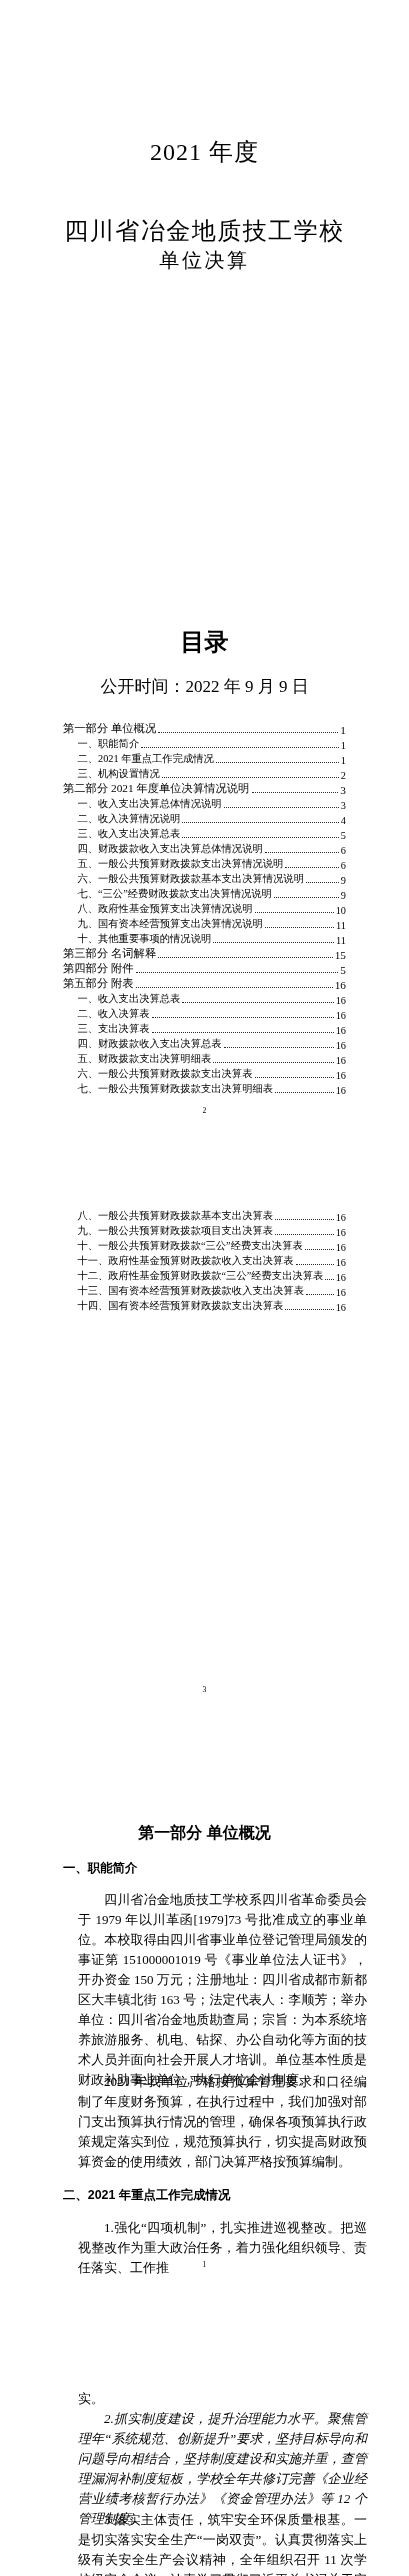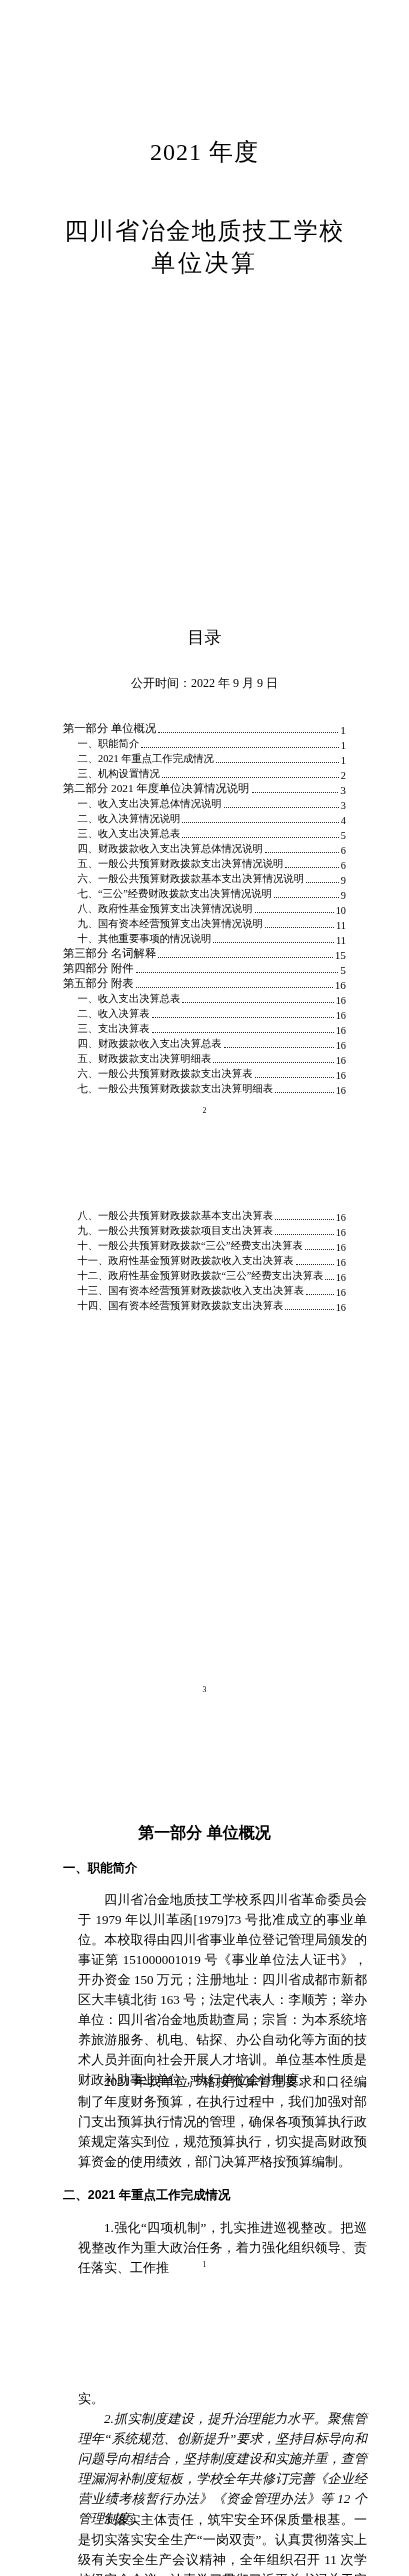--- a/index.html
+++ b/index.html
@@ -3,24 +3,24 @@
 <meta charset="utf-8">
 <style>
   html,body{margin:0;padding:0;background:#fff;}
   #doc{position:relative;width:409px;height:3978px;background:#fff;color:#000;
        font-family:"Liberation Serif","DejaVu Serif",serif;overflow:hidden;}
   .abs{position:absolute;}
   
   .cover-line{left:0;width:409px;text-align:center;font-weight:normal;}
   #cover-year{top:136px;font-size:24px;letter-spacing:1px;}
   #cover-org{top:193px;font-size:24px;letter-spacing:1.5px;margin-top:22px;}
-  #cover-type{top:247px;font-size:24px;letter-spacing:2.6px;}
-  
-  #toc-title{top:626px;left:0;width:409px;text-align:center;font-size:17px;font-weight:normal;}
-  #toc-publish{top:675px;left:0;width:409px;text-align:center;font-size:12px;}
+  #cover-type{top:247px;font-size:20px;letter-spacing:2.6px;}
+  
+  #toc-title{top:626px;left:0;width:409px;text-align:center;font-size:24px;font-weight:bold;}
+  #toc-publish{top:675px;left:0;width:409px;text-align:center;font-size:17px;}
   .toc-list{left:63px;width:283px;}
   #toc-list-1{top:721px;}
   #toc-list-2{top:1208px;}
   .toc-row{display:flex;align-items:flex-end;height:15px;font-size:10.3px;}
   .toc-row.l1{font-size:11.3px;}
   .toc-row.l2{padding-left:14.4px;}
   .toc-label{white-space:nowrap;}
   .toc-dots{flex:1;border-bottom:1px dotted #2b2b2b;margin:0 2.1px 2.6px 2.1px;min-width:6.2px;}
   .toc-page{white-space:nowrap;}
   

